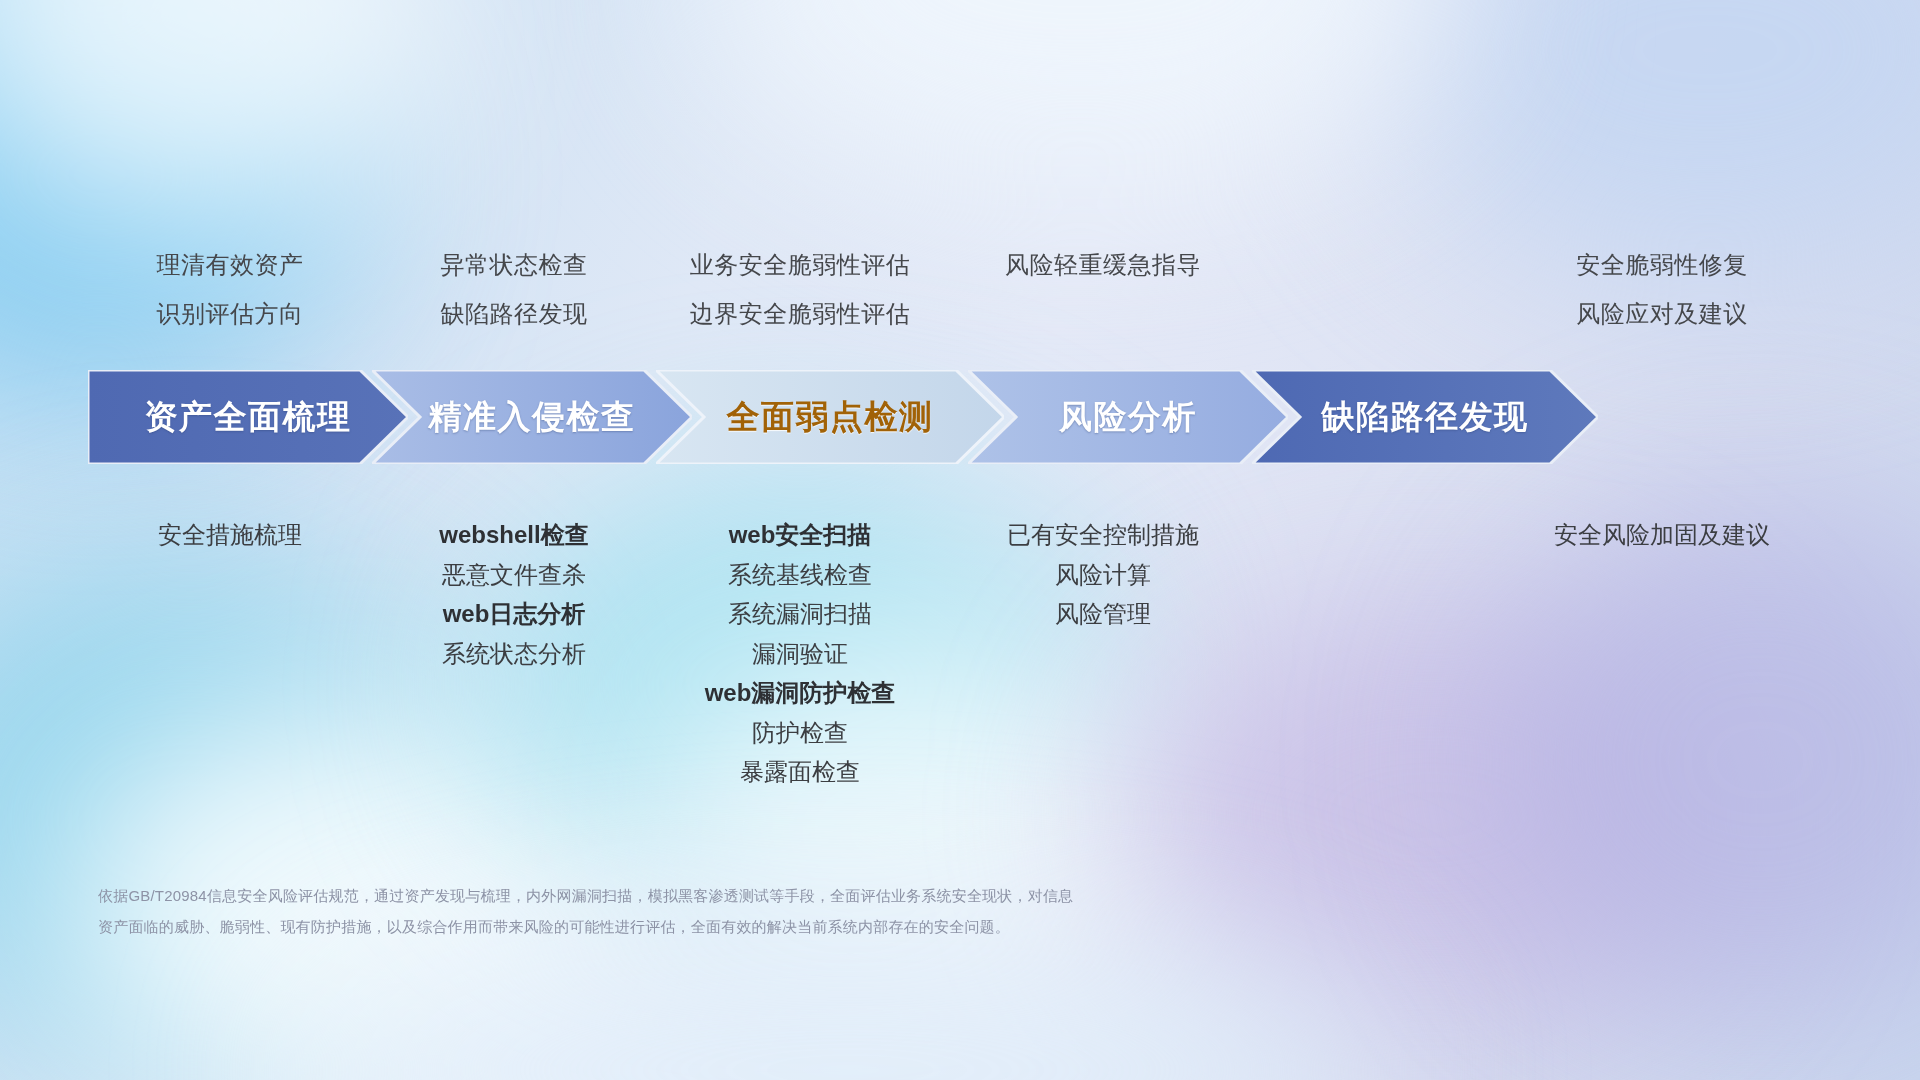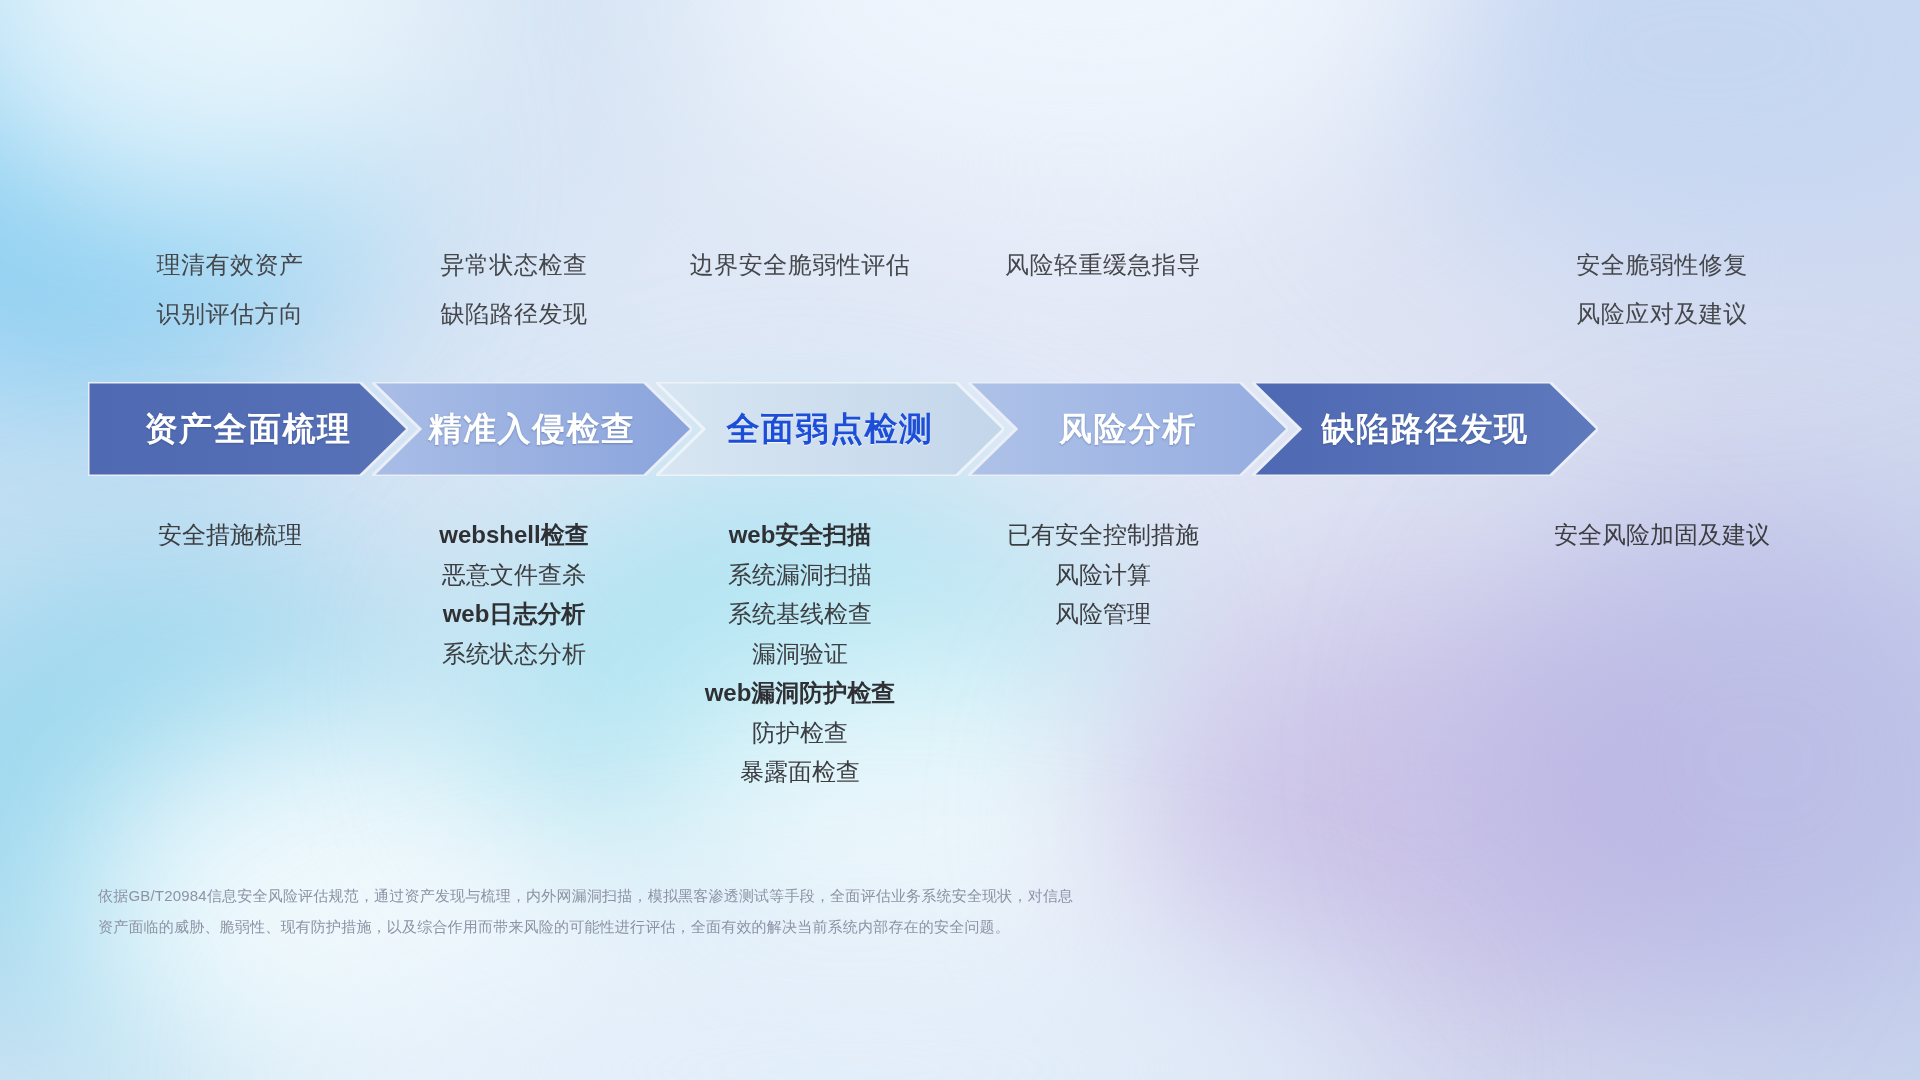--- a/index.html
+++ b/index.html
@@ -32,33 +32,33 @@
     color:#45474b; font-size:24px; line-height:49px;
     letter-spacing:.5px;
   }
   .top-list .li{ white-space:nowrap; }
 
   
   .band{
     position:absolute; left:88px; right:22px; top:370px; height:94px;
   }
   .arrow{
-    position:absolute; top:12px; height:94px;
+    position:absolute; top:0; height:94px;
     display:flex; align-items:center; justify-content:center;
   }
   .arrow .shape{
     position:absolute; inset:0;
   }
   .arrow .label{
     position:relative; z-index:3;
     font-size:33px; font-weight:bold; letter-spacing:1.5px;
     white-space:nowrap;
   }
   .arrow .label.light{ color:#ffffff; text-shadow:0 1px 2px rgba(40,60,110,.35); }
-  .arrow .label.blue { color:#1d4ed8; text-shadow:0 1px 1px rgba(255,255,255,.85); }
+  .arrow .label.blue { color:#a16207; text-shadow:0 1px 1px rgba(255,255,255,.85); }
 
   .bot-list{
     position:absolute; width:100%; text-align:center;
     color:#3c3e42; font-size:24px; line-height:39.5px;
   }
   .bot-list .li{ white-space:nowrap; }
   .bot-list .li.strong{ font-weight:bold; color:#2e3034; }
 
   .footer{
     position:absolute; left:98px; top:880px; width:1540px;
@@ -95,20 +95,21 @@
       </div>
     </div>
     <div class="col" style="left:372px;width:284px;">
       <div class="top-list" style="top:240px;">
         <div class="li">异常状态检查</div>
         <div class="li">缺陷路径发现</div>
       </div>
     </div>
     <div class="col" style="left:640px;width:320px;">
       <div class="top-list" style="top:240px;">
+        <div class="li">业务安全脆弱性评估</div>
         <div class="li">边界安全脆弱性评估</div>
       </div>
     </div>
     <div class="col" style="left:960px;width:286px;">
       <div class="top-list" style="top:240px;">
         <div class="li">风险轻重缓急指导</div>
       </div>
     </div>
     <div class="col" style="left:1520px;width:284px;">
       <div class="top-list" style="top:240px;">
@@ -198,22 +199,22 @@
         <div class="li strong">webshell检查</div>
         <div class="li">恶意文件查杀</div>
         <div class="li strong">web日志分析</div>
         <div class="li">系统状态分析</div>
       </div>
     </div>
 
     <div class="col" style="left:640px;width:320px;">
       <div class="bot-list" style="top:515px;">
         <div class="li strong">web安全扫描</div>
+        <div class="li">系统基线检查</div>
         <div class="li">系统漏洞扫描</div>
-        <div class="li">系统基线检查</div>
         <div class="li">漏洞验证</div>
         <div class="li strong">web漏洞防护检查</div>
         <div class="li">防护检查</div>
         <div class="li">暴露面检查</div>
       </div>
     </div>
 
     <div class="col" style="left:960px;width:286px;">
       <div class="bot-list" style="top:515px;">
         <div class="li">已有安全控制措施</div>

